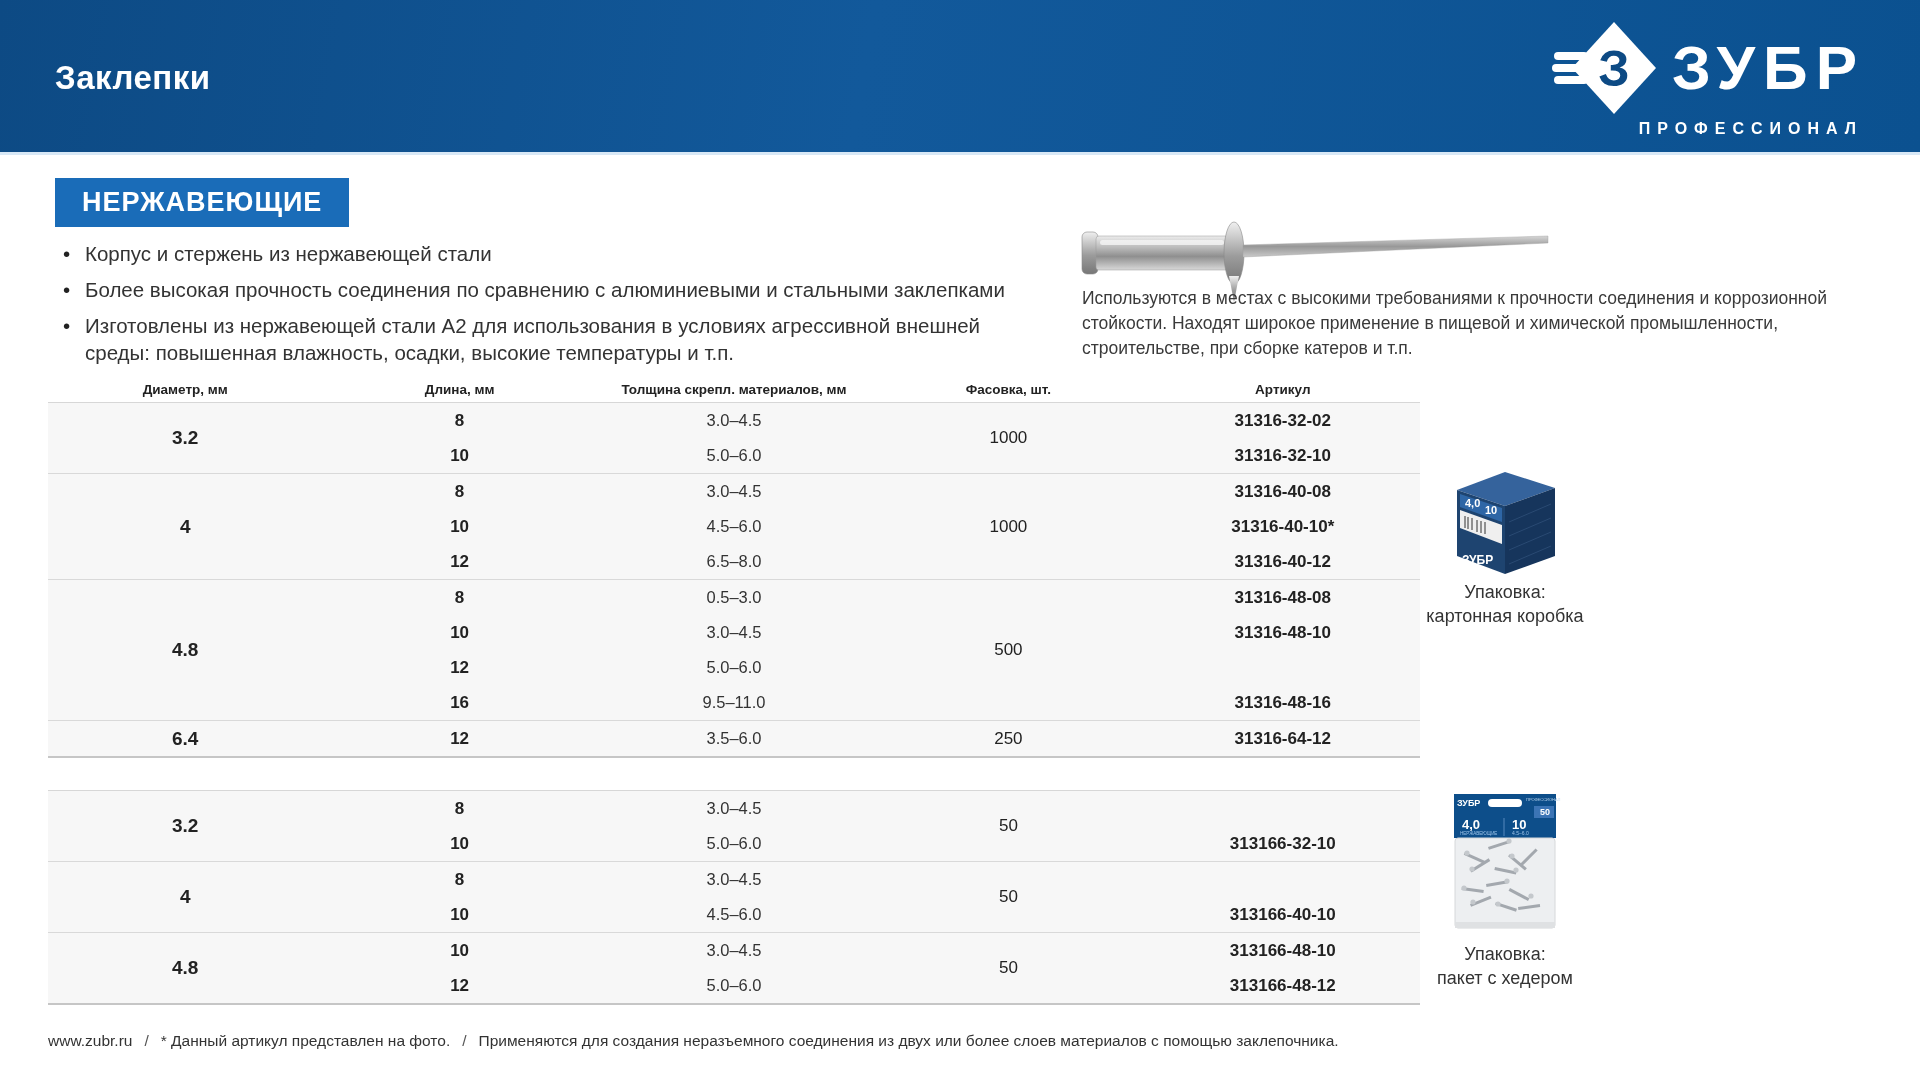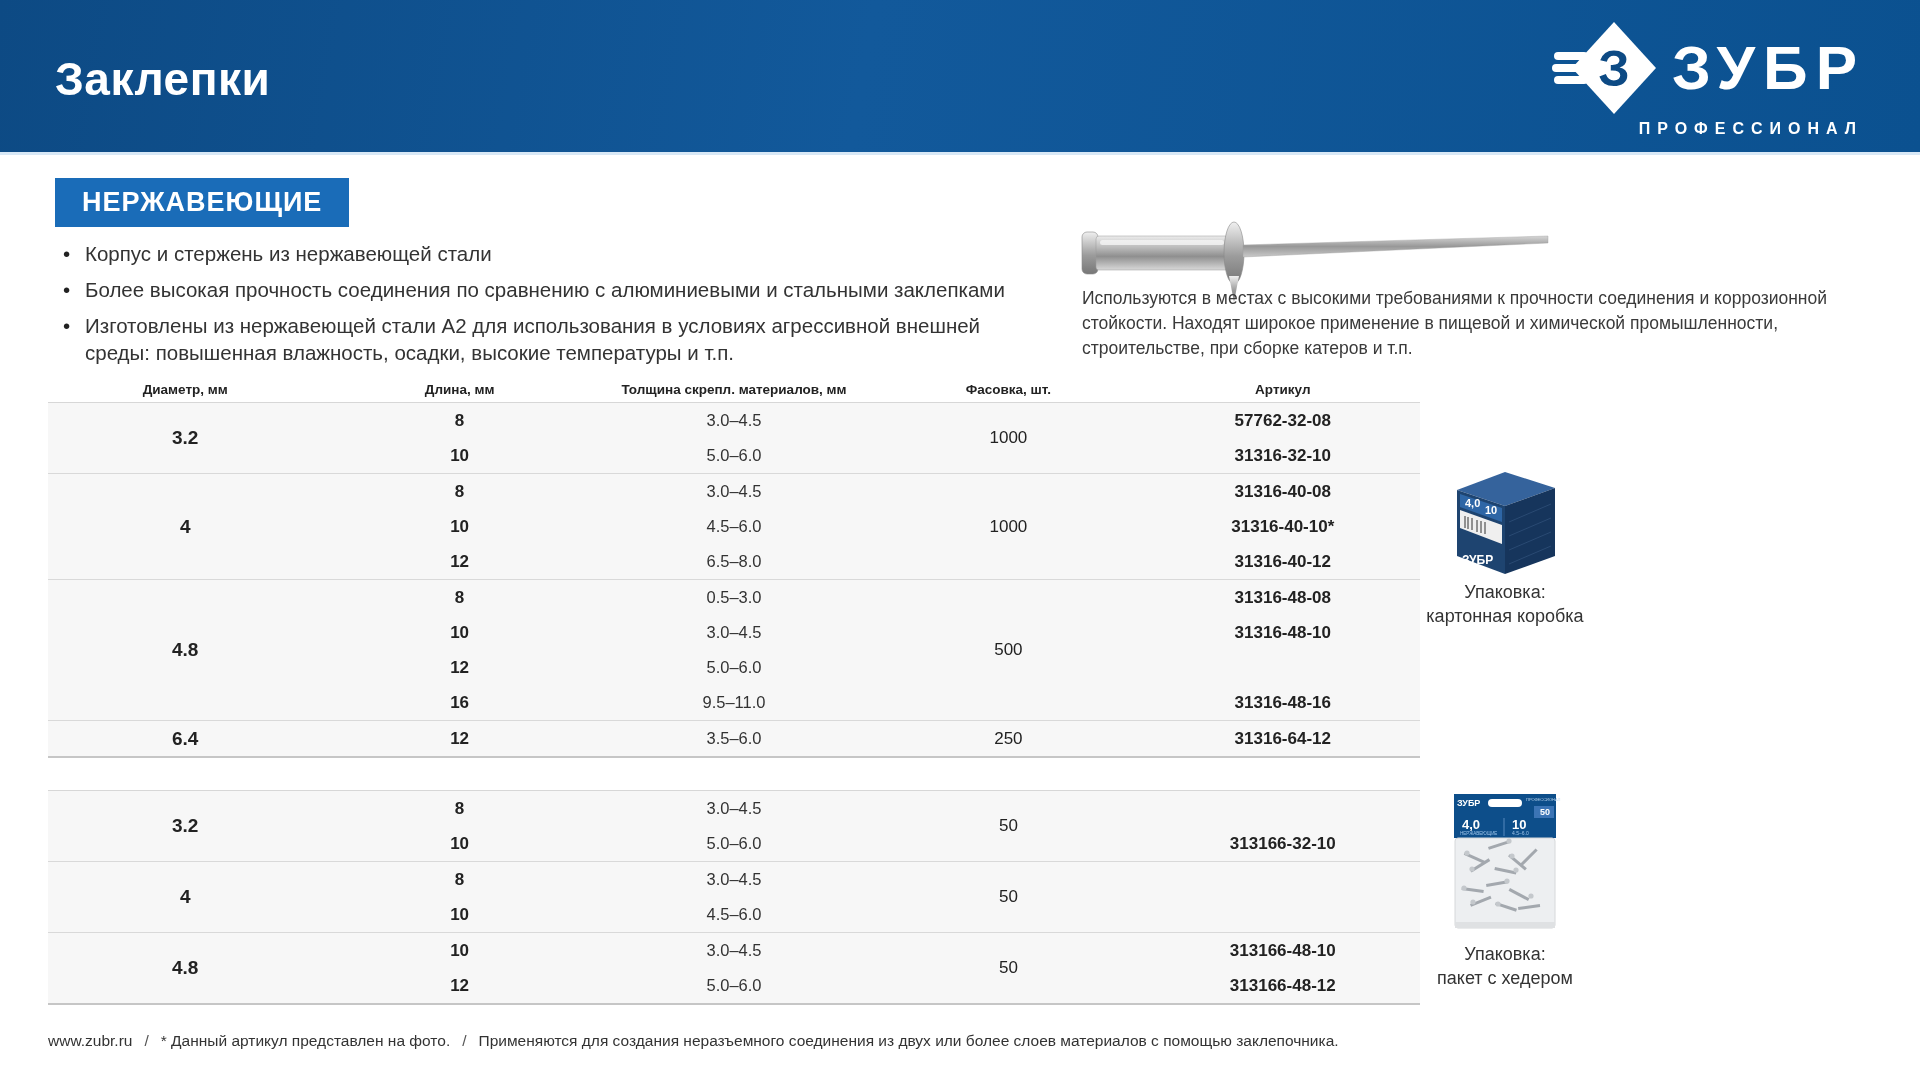--- a/index.html
+++ b/index.html
@@ -7,21 +7,21 @@
     width:1920px;height:1080px;position:relative;overflow:hidden;
     background:#ffffff;font-family:"Liberation Sans", sans-serif;color:#333;
   }
   
   .top-banner{
     position:absolute;left:0;top:0;width:1920px;height:152px;
     background:linear-gradient(100deg,#0d4a84 0%,#12599b 45%,#0b5190 100%);
     border-bottom:3px solid #d8e8f6;
   }
   .page-title{
-    position:absolute;left:55px;top:52px;font-size:46px;font-weight:bold;color:#fff;letter-spacing:0.5px;
+    position:absolute;left:55px;top:59px;font-size:33px;font-weight:bold;color:#fff;letter-spacing:0.5px;
   }
   .logo{
     position:absolute;right:55px;top:20px;display:flex;flex-direction:column;align-items:flex-end;
   }
   .logo-row{display:flex;align-items:center;gap:16px;}
   .logo-word{font-size:62px;font-weight:bold;color:#fff;letter-spacing:8px;line-height:1;}
   .logo-tagline{font-size:16px;font-weight:bold;color:#fff;letter-spacing:7px;margin-top:4px;margin-right:2px;}
   
   .badge{
     position:absolute;left:55px;top:178px;background:#1a6cb8;color:#fff;
@@ -140,21 +140,21 @@
     <span>Толщина скрепл. материалов, мм</span>
     <span>Фасовка, шт.</span>
     <span>Артикул</span>
   </div>
   <div class="t-body" id="box-table-body">
       <div class="t-group" style="grid-template-rows: repeat(2, 35px);">
         <div class="cell c-dia" style="grid-area: 1 / 1 / span 2;">3.2</div>
         <div class="cell c-pack" style="grid-area: 1 / 4 / span 2;">1000</div>
         <div class="cell c-len" style="grid-area: 1 / 2;">8</div>
         <div class="cell c-thk" style="grid-area: 1 / 3;">3.0–4.5</div>
-        <div class="cell c-art" style="grid-area: 1 / 5;">57762-32-08</div>
+        <div class="cell c-art" style="grid-area: 1 / 5;">31316-32-02</div>
         <div class="cell c-len" style="grid-area: 2 / 2;">10</div>
         <div class="cell c-thk" style="grid-area: 2 / 3;">5.0–6.0</div>
         <div class="cell c-art" style="grid-area: 2 / 5;">31316-32-10</div>
       </div>
       <div class="t-group" style="grid-template-rows: repeat(3, 35px);">
         <div class="cell c-dia" style="grid-area: 1 / 1 / span 3;">4</div>
         <div class="cell c-pack" style="grid-area: 1 / 4 / span 3;">1000</div>
         <div class="cell c-len" style="grid-area: 1 / 2;">8</div>
         <div class="cell c-thk" style="grid-area: 1 / 3;">3.0–4.5</div>
         <div class="cell c-art" style="grid-area: 1 / 5;">31316-40-08</div>
@@ -201,20 +201,21 @@
         <div class="cell c-thk" style="grid-area: 2 / 3;">5.0–6.0</div>
         <div class="cell c-art" style="grid-area: 2 / 5;">313166-32-10</div>
       </div>
       <div class="t-group" style="grid-template-rows: repeat(2, 35px);">
         <div class="cell c-dia" style="grid-area: 1 / 1 / span 2;">4</div>
         <div class="cell c-pack" style="grid-area: 1 / 4 / span 2;">50</div>
         <div class="cell c-len" style="grid-area: 1 / 2;">8</div>
         <div class="cell c-thk" style="grid-area: 1 / 3;">3.0–4.5</div>
         <div class="cell c-len" style="grid-area: 2 / 2;">10</div>
         <div class="cell c-thk" style="grid-area: 2 / 3;">4.5–6.0</div>
+        <div class="cell c-art" style="grid-area: 2 / 5;">313166-40-10</div>
       </div>
       <div class="t-group" style="grid-template-rows: repeat(2, 35px);">
         <div class="cell c-dia" style="grid-area: 1 / 1 / span 2;">4.8</div>
         <div class="cell c-pack" style="grid-area: 1 / 4 / span 2;">50</div>
         <div class="cell c-len" style="grid-area: 1 / 2;">10</div>
         <div class="cell c-thk" style="grid-area: 1 / 3;">3.0–4.5</div>
         <div class="cell c-art" style="grid-area: 1 / 5;">313166-48-10</div>
         <div class="cell c-len" style="grid-area: 2 / 2;">12</div>
         <div class="cell c-thk" style="grid-area: 2 / 3;">5.0–6.0</div>
         <div class="cell c-art" style="grid-area: 2 / 5;">313166-48-12</div>

